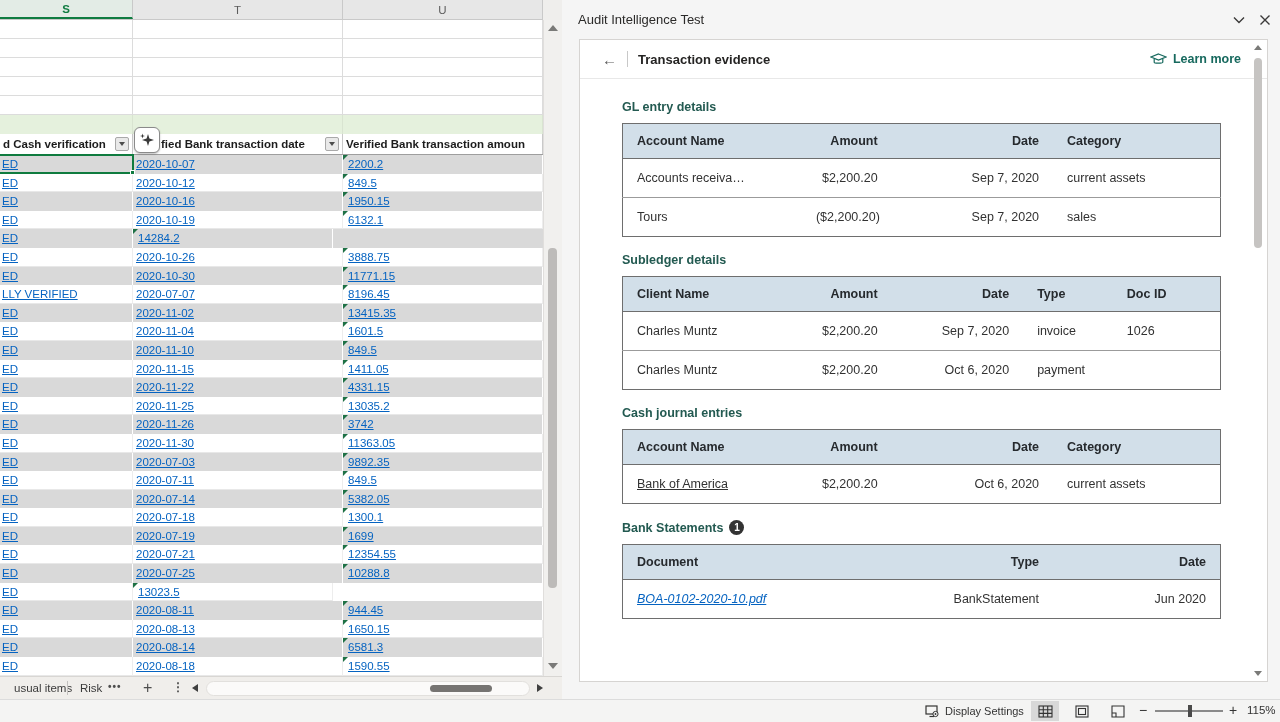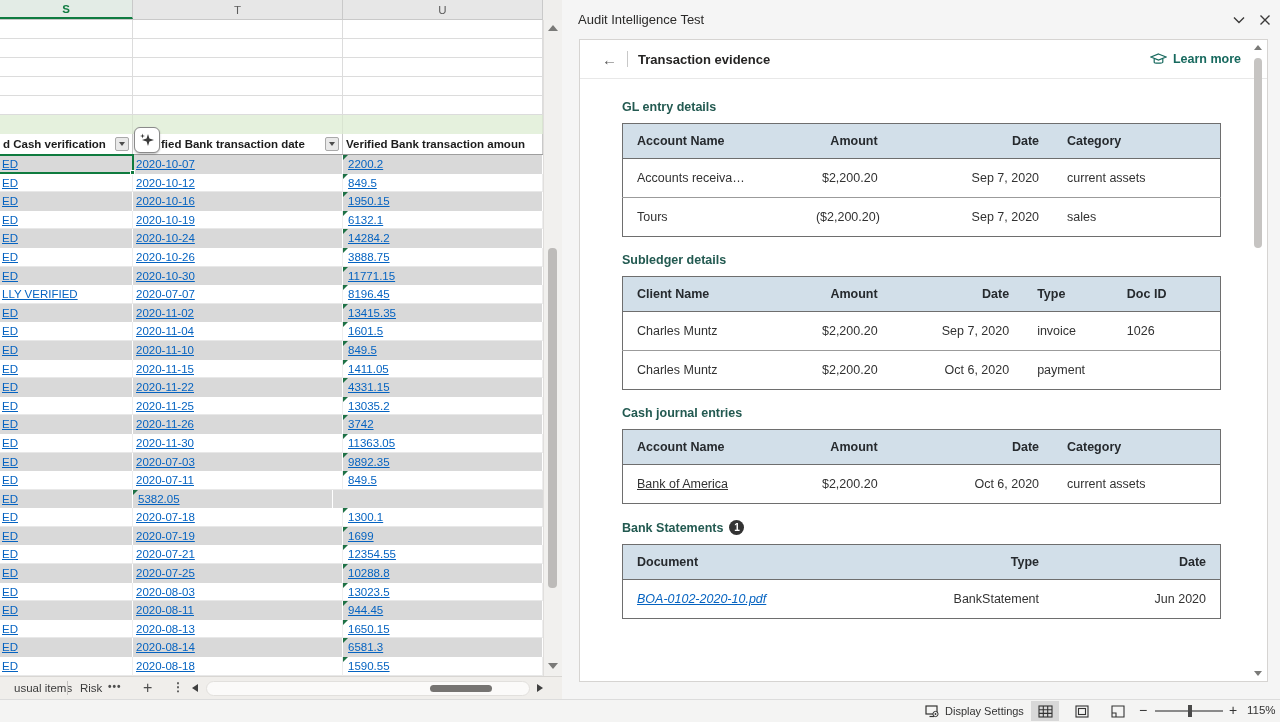--- a/index.html
+++ b/index.html
@@ -184,21 +184,20 @@
             <div class="gcell w-t ct">2020-10-16</div>
             <div class="gcell w-u cu tri">1950.15</div>
           </div>
           <div class="grow data">
             <div class="gcell w-s cs">ED</div>
             <div class="gcell w-t ct">2020-10-19</div>
             <div class="gcell w-u cu tri">6132.1</div>
           </div>
           <div class="grow data band">
             <div class="gcell w-s cs">ED</div>
-            <div class="gcell w-t ct">2020-10-24</div>
             <div class="gcell w-u cu tri">14284.2</div>
           </div>
           <div class="grow data">
             <div class="gcell w-s cs">ED</div>
             <div class="gcell w-t ct">2020-10-26</div>
             <div class="gcell w-u cu tri">3888.75</div>
           </div>
           <div class="grow data band">
             <div class="gcell w-s cs">ED</div>
             <div class="gcell w-t ct">2020-10-30</div>
@@ -254,20 +253,21 @@
             <div class="gcell w-t ct">2020-07-03</div>
             <div class="gcell w-u cu tri">9892.35</div>
           </div>
           <div class="grow data">
             <div class="gcell w-s cs">ED</div>
             <div class="gcell w-t ct">2020-07-11</div>
             <div class="gcell w-u cu tri">849.5</div>
           </div>
           <div class="grow data band">
             <div class="gcell w-s cs">ED</div>
+            <div class="gcell w-t ct">2020-07-14</div>
             <div class="gcell w-u cu tri">5382.05</div>
           </div>
           <div class="grow data">
             <div class="gcell w-s cs">ED</div>
             <div class="gcell w-t ct">2020-07-18</div>
             <div class="gcell w-u cu tri">1300.1</div>
           </div>
           <div class="grow data band">
             <div class="gcell w-s cs">ED</div>
             <div class="gcell w-t ct">2020-07-19</div>
@@ -278,21 +278,20 @@
             <div class="gcell w-t ct">2020-07-21</div>
             <div class="gcell w-u cu tri">12354.55</div>
           </div>
           <div class="grow data band">
             <div class="gcell w-s cs">ED</div>
             <div class="gcell w-t ct">2020-07-25</div>
             <div class="gcell w-u cu tri">10288.8</div>
           </div>
           <div class="grow data">
             <div class="gcell w-s cs">ED</div>
-            <div class="gcell w-t ct">2020-08-03</div>
             <div class="gcell w-u cu tri">13023.5</div>
           </div>
           <div class="grow data band">
             <div class="gcell w-s cs">ED</div>
             <div class="gcell w-t ct">2020-08-11</div>
             <div class="gcell w-u cu tri">944.45</div>
           </div>
           <div class="grow data">
             <div class="gcell w-s cs">ED</div>
             <div class="gcell w-t ct">2020-08-13</div>

